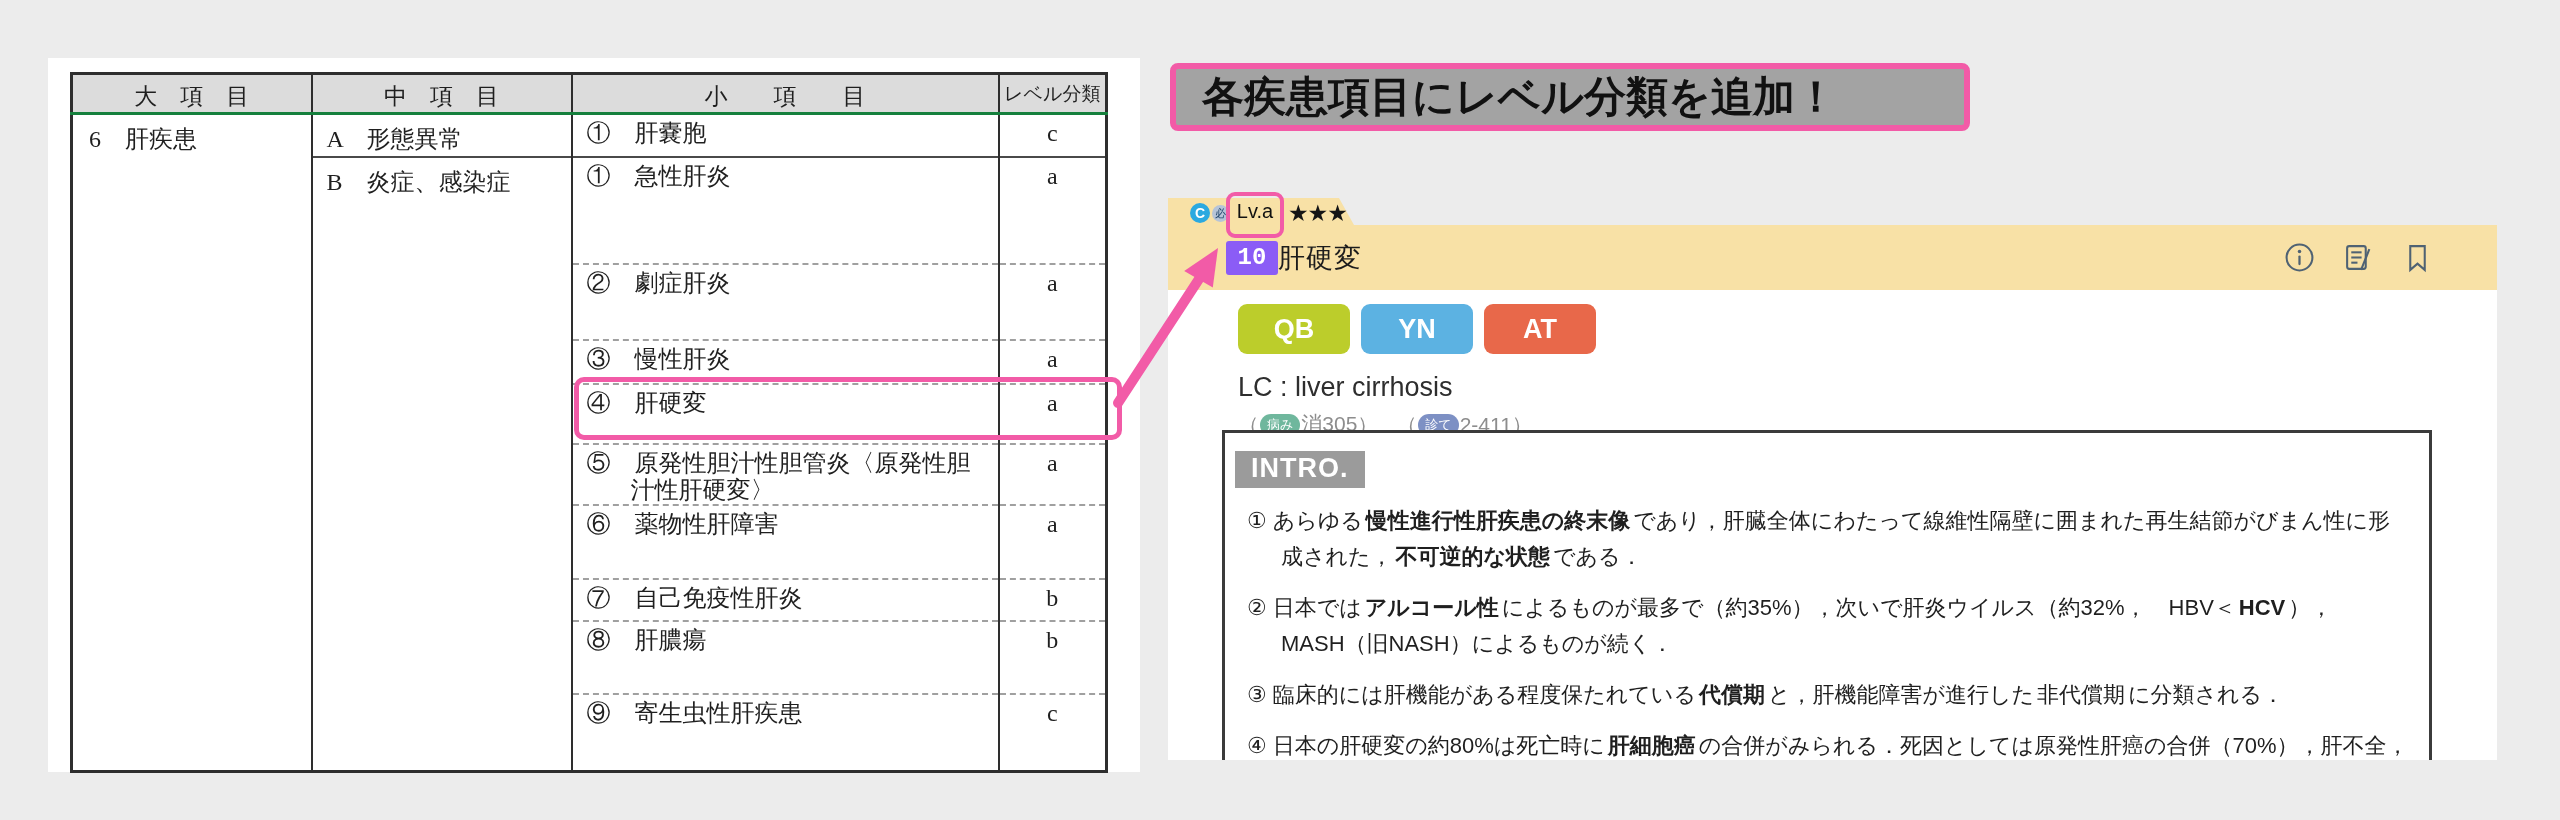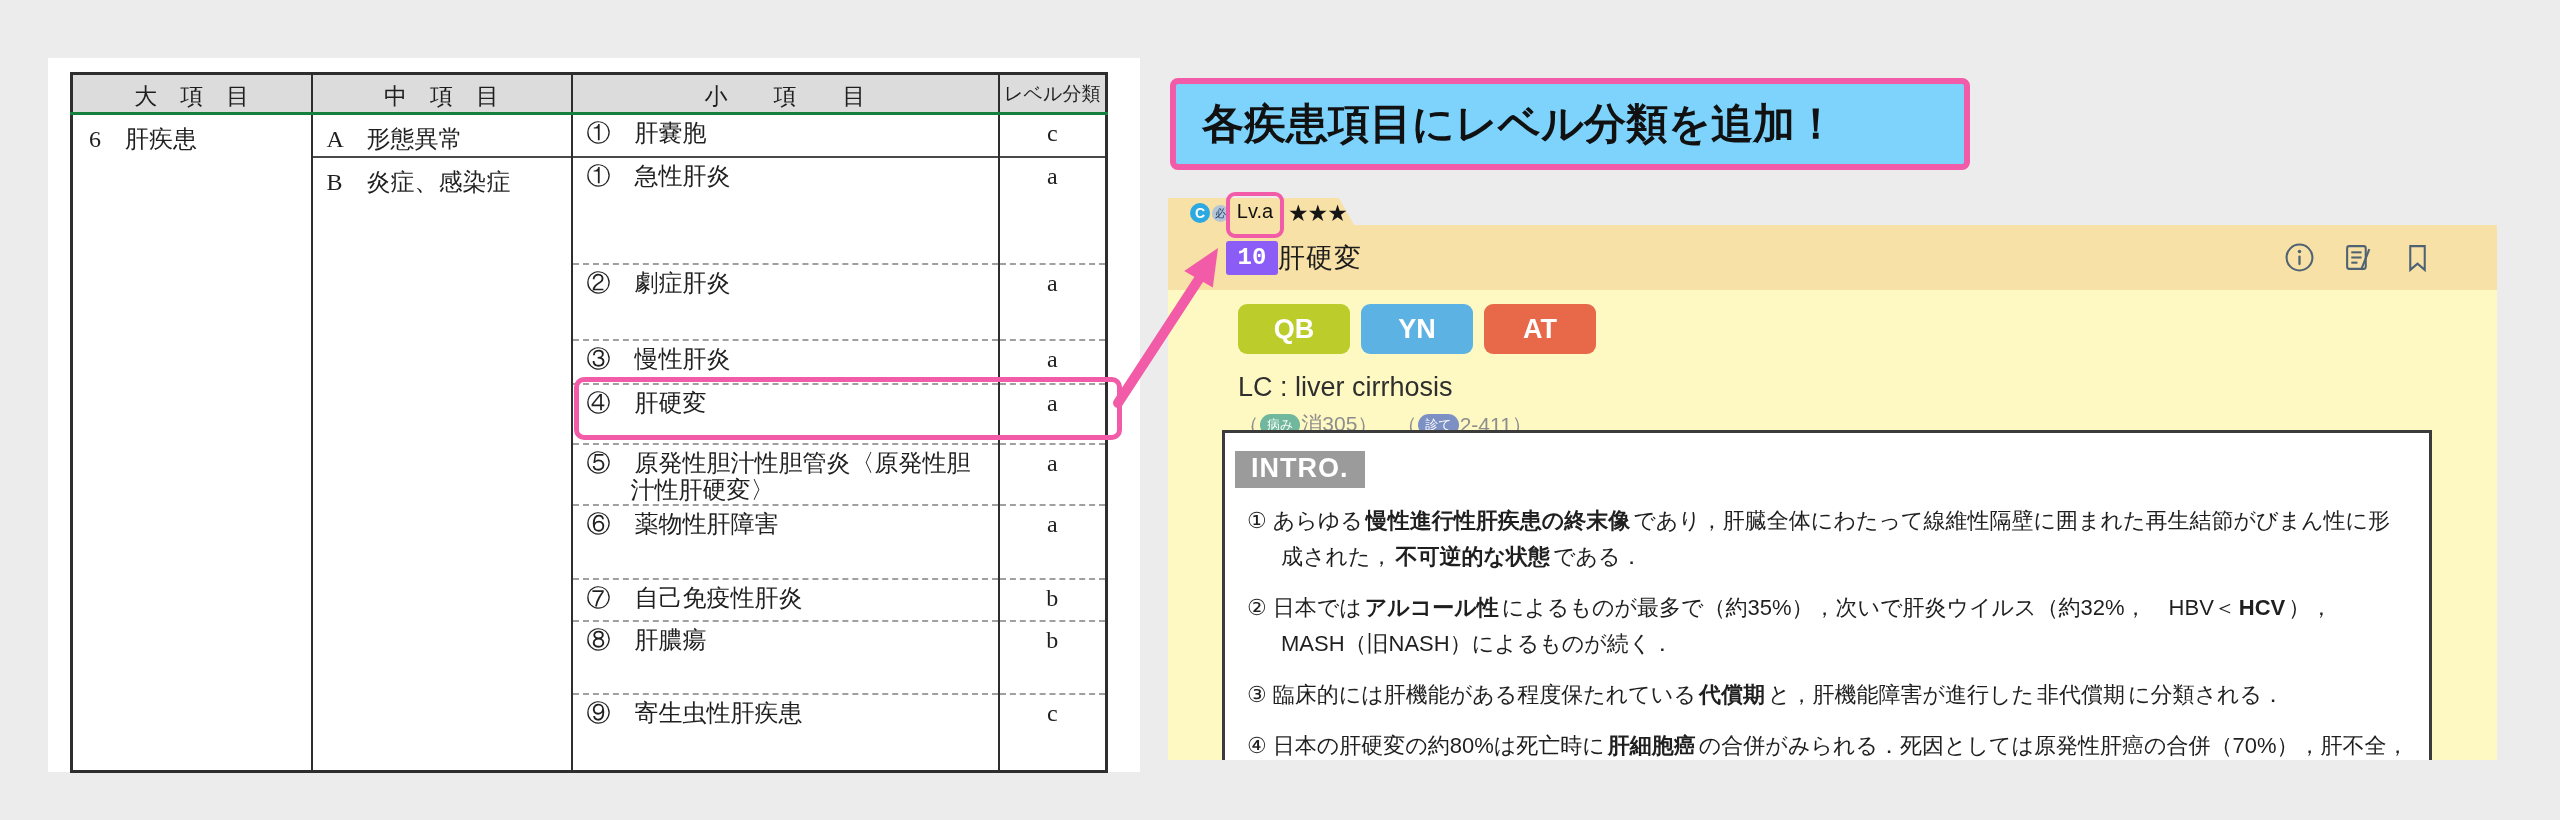--- a/index.html
+++ b/index.html
@@ -26,21 +26,21 @@
   .dash-top  { border-top:2px dashed #a0a0a0; }
 
   
   .row-highlight { position:absolute; left:574px; top:377px; width:548px; height:63px;
                    border:5px solid #f25ba7; border-radius:10px; z-index:6; pointer-events:none; }
 
   
   .arrow-svg { position:absolute; left:1095px; top:235px; width:140px; height:185px; z-index:7; pointer-events:none; }
 
   
-  .annotation-box { position:absolute; left:1170px; top:78px; width:800px; height:92px; background:#7dd3fc;
+  .annotation-box { position:absolute; left:1170px; top:63px; width:800px; height:68px; background:#a3a3a3;
                     border:6px solid #f25ba7; border-radius:8px; display:flex; align-items:center;
                     padding-left:26px; z-index:5; }
   .annotation-box span { font-size:42px; font-weight:bold; color:#111; letter-spacing:0px; }
 
   
   .card { position:absolute; left:1168px; top:195px; width:1329px; height:565px; }
 
   .tab { position:absolute; left:0; top:3px; width:186px; height:27px; background:#f8e1a6;
          clip-path:polygon(0 0, 171px 0, 186px 27px, 0 27px); }
   .c-icon { position:absolute; left:22px; top:8px; width:20px; height:20px; border-radius:50%; background:#2ba9e0;
@@ -53,21 +53,21 @@
   .stars { position:absolute; left:120px; top:5px; font-size:23px; color:#151515; letter-spacing:-1px; z-index:2; }
 
   .card-header { position:absolute; left:0; top:30px; width:1329px; height:65px; background:#f8e1a6;
                  display:flex; align-items:center; }
   .num-badge { margin-left:58px; width:52px; height:34px; background:#8b5cf6; color:#fff; font-size:24px;
                font-weight:bold; border-radius:3px; display:flex; align-items:center; justify-content:center;font-family:Liberation Mono, monospace; }
   .card-title { font-size:27px; color:#1c1c1c; letter-spacing:1px; }
   .header-icons { margin-left:auto; margin-right:64px; display:flex; gap:28px; color:#4f6273; }
   .header-icons svg { width:31px; height:31px; display:block; cursor:pointer; }
 
-  .card-body { position:absolute; left:0; top:95px; width:1329px; height:470px; background:#fef9c3; overflow:hidden; }
+  .card-body { position:absolute; left:0; top:95px; width:1329px; height:470px; background:#ffffff; overflow:hidden; }
   .btn-row { position:absolute; left:70px; top:14px; display:flex; gap:11px; }
   .pill-btn { width:112px; height:50px; border:none; border-radius:9px; color:#fff; font-size:27px; font-weight:bold;
               display:flex; align-items:center; justify-content:center; font-family:"Liberation Sans",sans-serif; cursor:pointer; }
   .pill-btn.qb { background:#bccd2b; }
   .pill-btn.yn { background:#5cb2e2; }
   .pill-btn.at { background:#e8684a; }
 
   .lc-line { position:absolute; left:70px; top:82px; font-size:27px; color:#2e2e2e; }
   .refs { position:absolute; left:70px; top:120px; display:flex; gap:18px; align-items:center;
           font-size:21px; color:#8d8d8d; }

